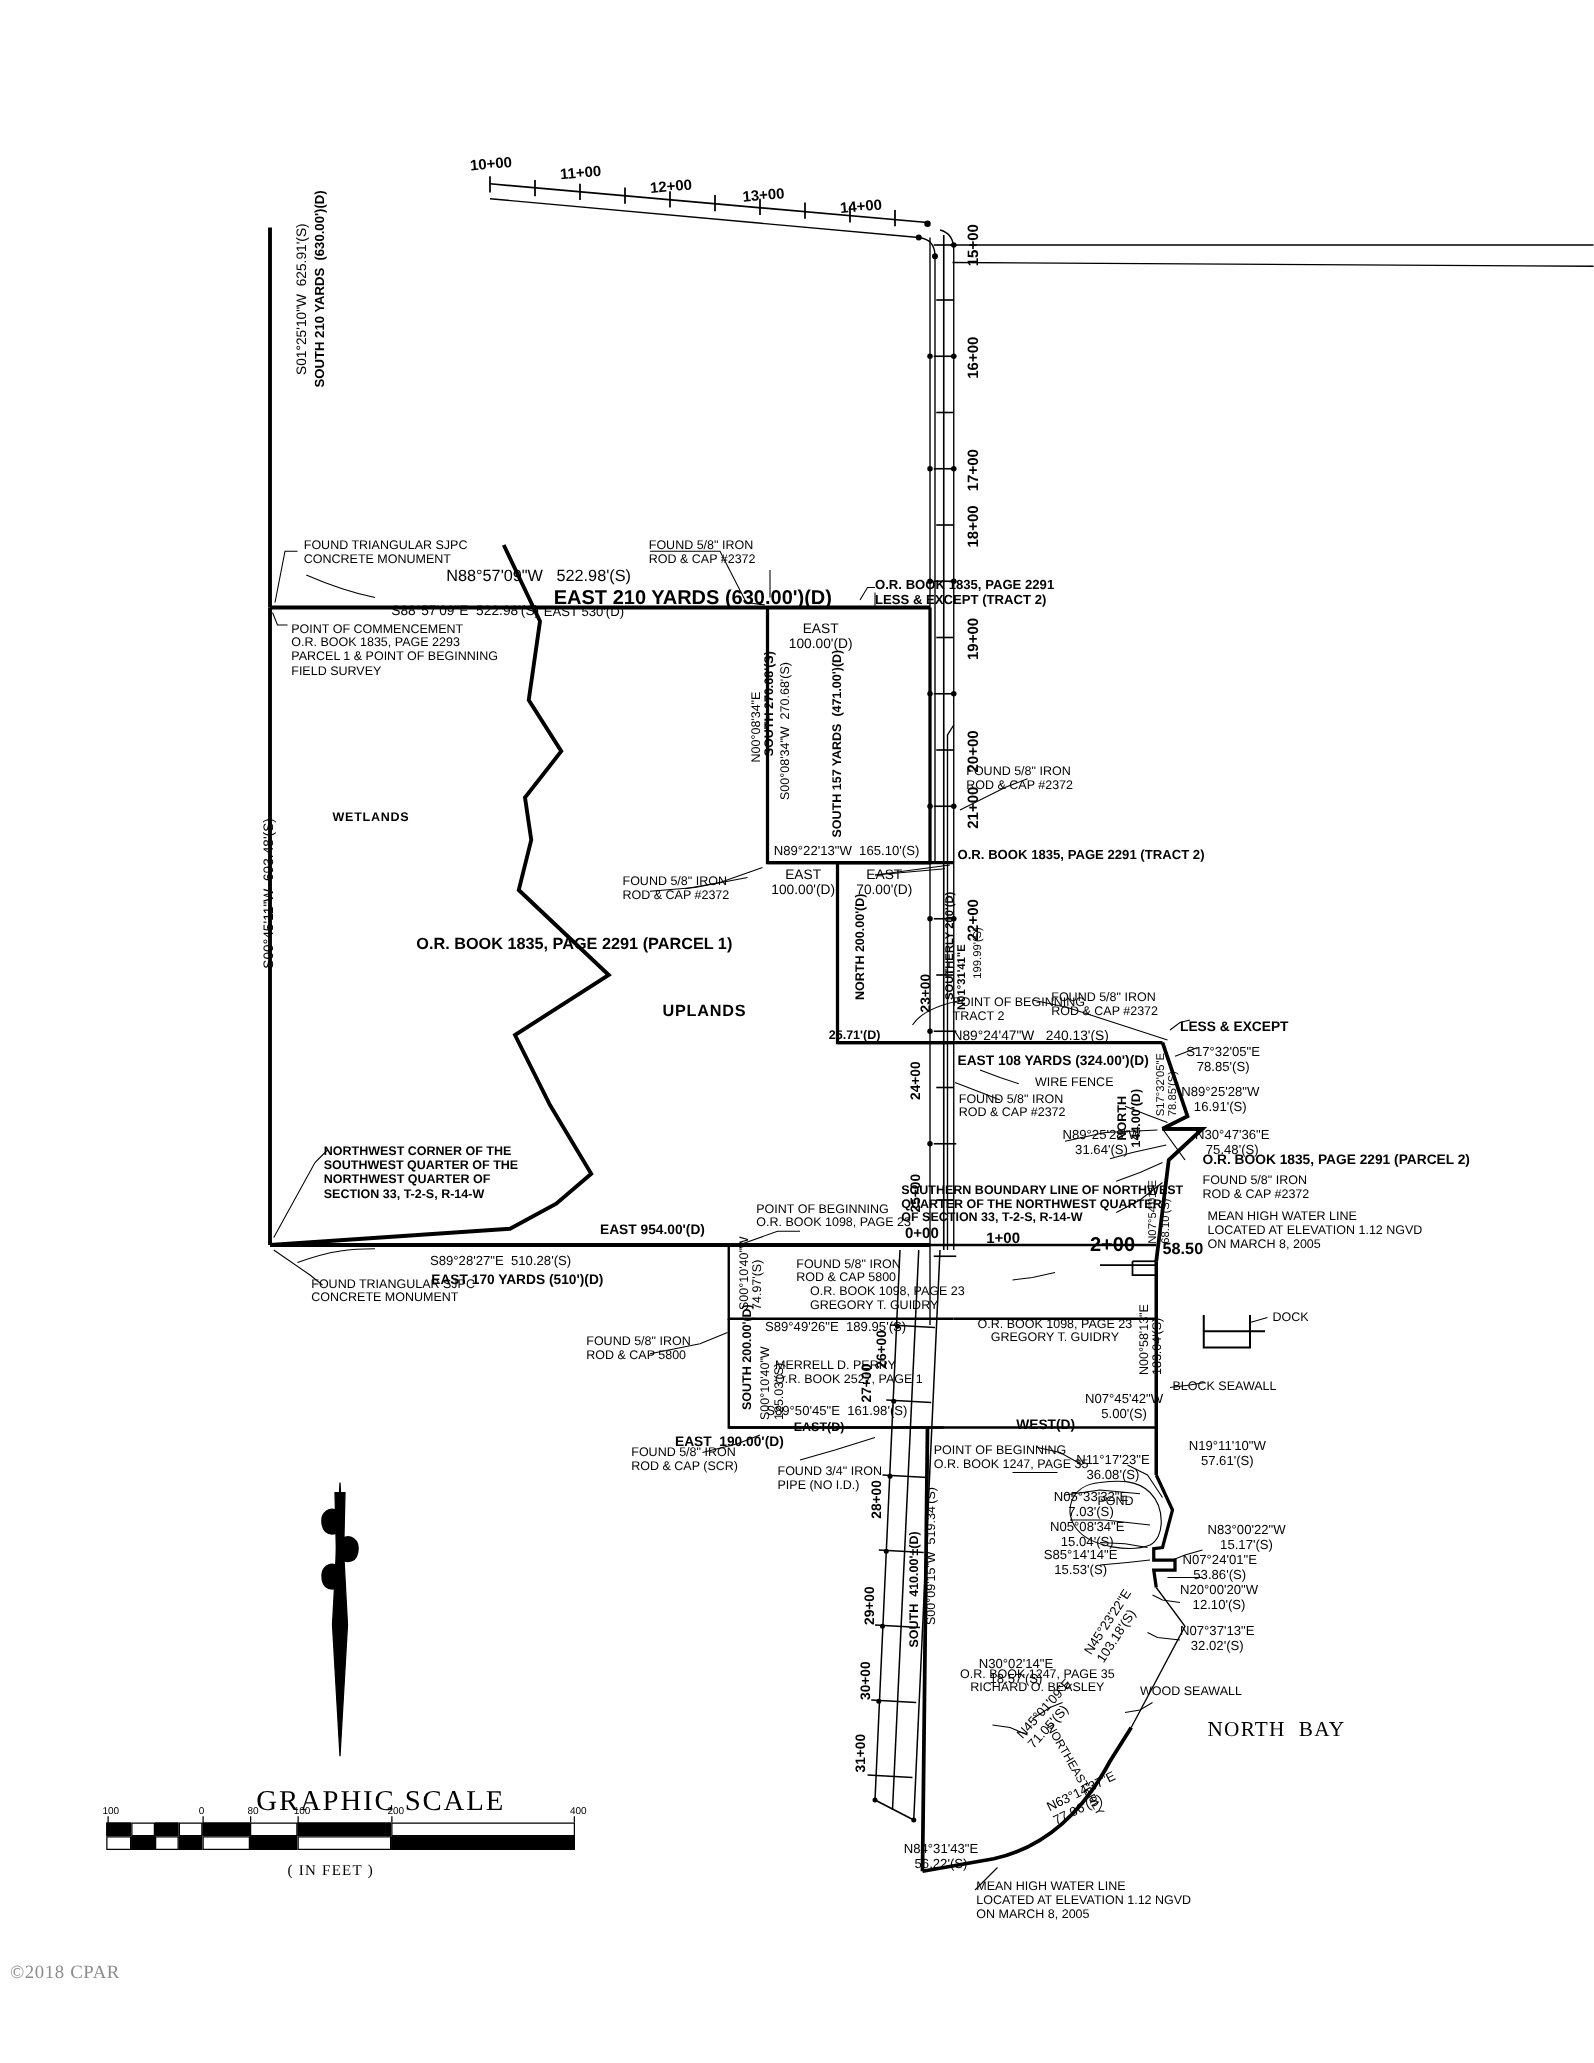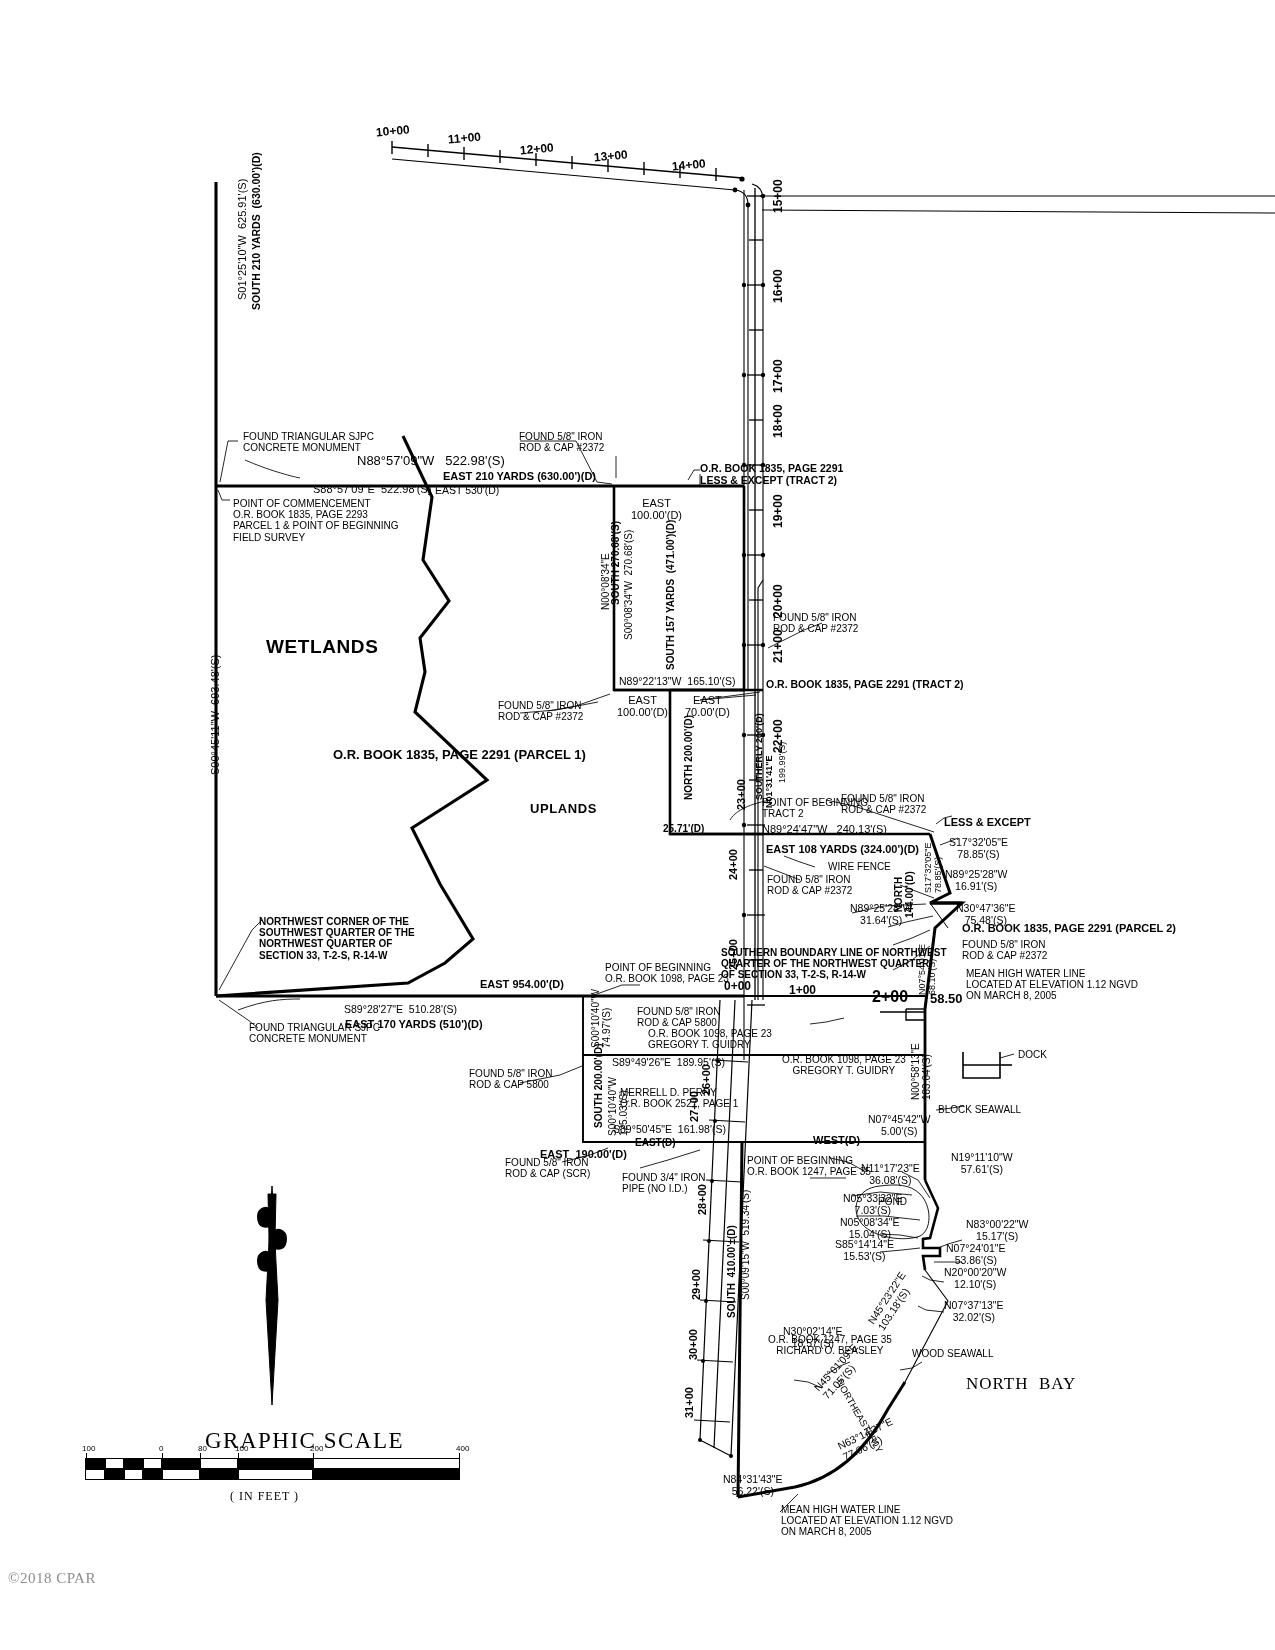--- a/index.html
+++ b/index.html
@@ -292,21 +292,21 @@
 <div class="lbl bold rot90" style="left:690px;top:1300px;font-size:11px;">29+00</div>
 <div class="lbl bold rot90" style="left:687px;top:1360px;font-size:11px;">30+00</div>
 <div class="lbl bold rot90" style="left:683px;top:1418px;font-size:11px;">31+00</div>
 
 <div class="lbl rot90" style="left:236px;top:300px;font-size:11px;">S01°25'10"W  625.91'(S)</div>
 <div class="lbl bold rot90" style="left:251px;top:310px;font-size:10.5px;">SOUTH 210 YARDS  (630.00')(D)</div>
 <div class="lbl rot90" style="left:209px;top:775px;font-size:11px;">S00°45'11"W  693.48'(S)</div>
 
 <div class="lbl" style="left:357px;top:454px;font-size:13px;">N88°57'09"W   522.98'(S)</div>
 <div class="lbl" style="left:313px;top:483px;font-size:11px;">S88°57'09"E  522.98'(S)</div>
-<div class="lbl bold" style="left:443px;top:470px;font-size:11px;">EAST 210 YARDS (630.00')(D)</div>
+<div class="lbl bold" style="left:443px;top:470px;font-size:16px;">EAST 210 YARDS (630.00')(D)</div>
 <div class="lbl" style="left:435px;top:485px;font-size:10.5px;">EAST 530'(D)</div>
 
 <div class="lbl" style="left:243px;top:431px;font-size:10px;">FOUND TRIANGULAR SJPC
 CONCRETE MONUMENT</div>
 <div class="lbl" style="left:233px;top:498px;font-size:10px;">POINT OF COMMENCEMENT
 O.R. BOOK 1835, PAGE 2293
 PARCEL 1 &amp; POINT OF BEGINNING
 FIELD SURVEY</div>
 <div class="lbl" style="left:519px;top:431px;font-size:10px;">FOUND 5/8" IRON
 ROD &amp; CAP #2372</div>
@@ -352,21 +352,21 @@
 <div class="lbl bold" style="left:962px;top:922px;font-size:11px;">O.R. BOOK 1835, PAGE 2291 (PARCEL 2)</div>
 <div class="lbl" style="left:648px;top:1028px;font-size:10px;">O.R. BOOK 1098, PAGE 23
 GREGORY T. GUIDRY</div>
 <div class="lbl" style="left:620px;top:1087px;font-size:10px;">MERRELL D. PERRY
 O.R. BOOK 2527, PAGE 1</div>
 <div class="lbl ctr" style="left:782px;top:1054px;font-size:10px;">O.R. BOOK 1098, PAGE 23
 GREGORY T. GUIDRY</div>
 <div class="lbl ctr" style="left:768px;top:1334px;font-size:10px;">O.R. BOOK 1247, PAGE 35
 RICHARD O. BEASLEY</div>
 
-<div class="lbl bold" style="left:266px;top:636px;font-size:19px;letter-spacing:.6px;">WETLANDS</div>
+<div class="lbl bold" style="left:266px;top:649px;font-size:10px;letter-spacing:.6px;">WETLANDS</div>
 <div class="lbl bold" style="left:530px;top:802px;font-size:13px;letter-spacing:.6px;">UPLANDS</div>
 <div class="lbl" style="left:878px;top:1196px;font-size:10px;">POND</div>
 
 <div class="lbl ctr" style="left:631px;top:497px;font-size:11px;">EAST
 100.00'(D)</div>
 <div class="lbl ctr" style="left:617px;top:694px;font-size:11px;">EAST
 100.00'(D)</div>
 <div class="lbl ctr" style="left:685px;top:694px;font-size:11px;">EAST
 70.00'(D)</div>
 <div class="lbl bold rot90" style="left:683px;top:800px;font-size:10px;">NORTH 200.00'(D)</div>

